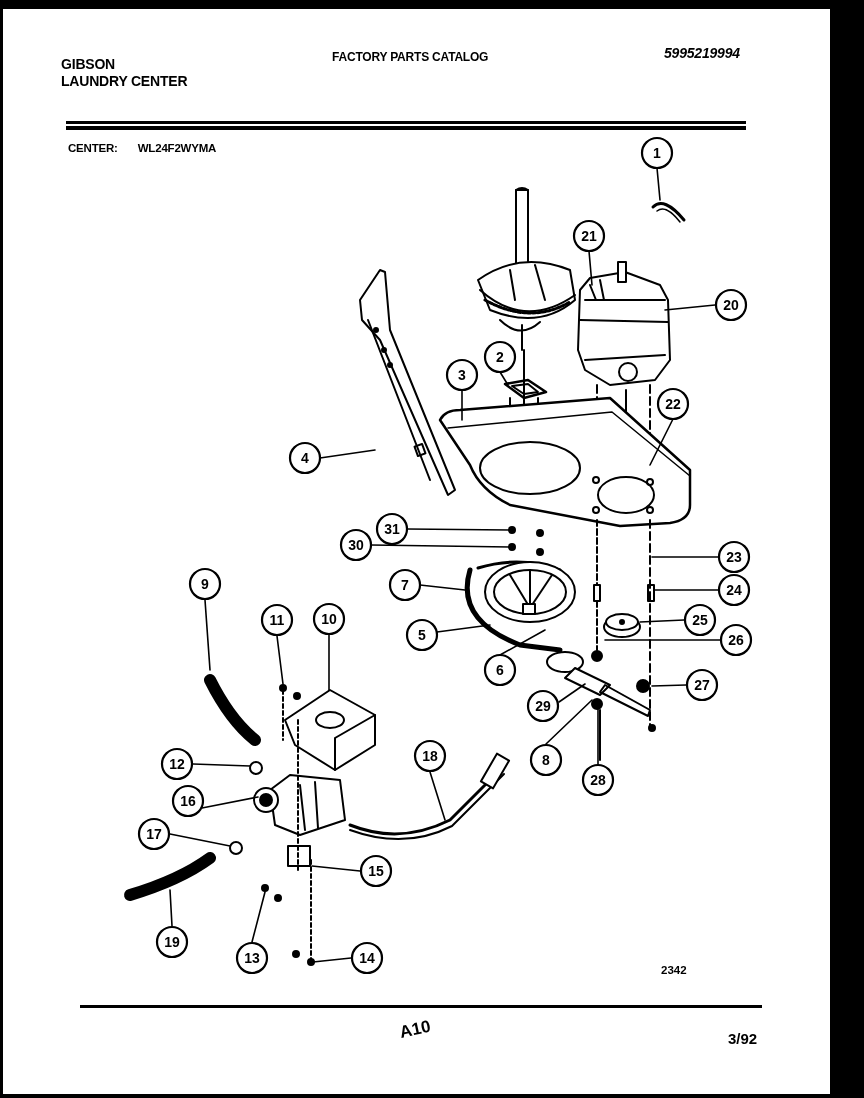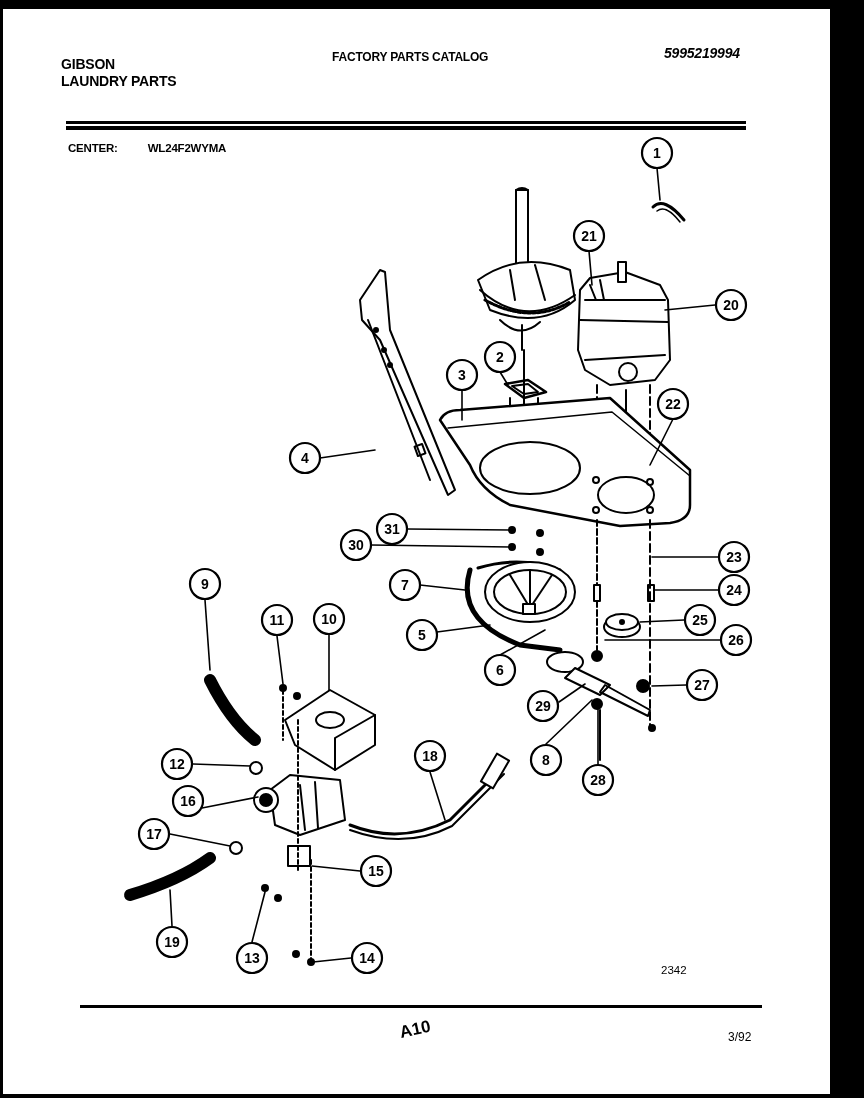--- a/index.html
+++ b/index.html
@@ -7,39 +7,39 @@
   .frame-top{position:absolute;left:0;top:0;width:864px;height:9px;background:#000;}
   .frame-right{position:absolute;right:0;top:0;width:34px;height:1098px;background:#000;}
   .frame-bottom{position:absolute;left:0;bottom:0;width:864px;height:4px;background:#000;}
   .frame-left{position:absolute;left:0;top:0;width:3px;height:1098px;background:#000;}
   .hdr{position:absolute;font-weight:bold;font-size:14px;letter-spacing:-0.2px;line-height:17px;}
   #brand{left:61px;top:56px;}
   #title{left:332px;top:49px;font-size:12px;}
   #catno{left:664px;top:45px;font-style:italic;}
   .rule{position:absolute;background:#000;}
   #model{left:68px;top:140px;font-size:11.5px;}
-  #model .m-val{margin-left:30px;text-align:right;}
-  #fig{position:absolute;left:661px;top:964px;font-size:11.5px;font-weight:normal;}
+  #model .m-val{margin-left:20px;text-align:right;}
+  #fig{position:absolute;left:661px;top:964px;font-size:11.5px;font-weight:bold;}
   #page{position:absolute;left:400px;top:1023px;font-size:17px;font-weight:bold;transform:rotate(-12deg);transform-origin:left center;}
-  #date{position:absolute;left:728px;top:1030px;font-size:12px;font-weight:normal;}
+  #date{position:absolute;left:728px;top:1030px;font-size:15px;font-weight:bold;}
   svg#diagram{position:absolute;left:0;top:0;}
   .callout circle{fill:#fff;stroke:#000;stroke-width:2.2;}
   .callout text{font-family:"Liberation Sans",sans-serif;font-weight:bold;font-size:14px;text-anchor:middle;dominant-baseline:central;}
 </style>
 </head>
 <body>
 
 <div class="frame-top"></div>
 <div class="frame-right"></div>
 <div class="frame-left"></div>
 <div class="frame-bottom"></div>
 
 <div id="brand" class="hdr">
   <div>GIBSON</div>
-  <div>LAUNDRY PARTS</div>
+  <div>LAUNDRY CENTER</div>
 </div>
 <div id="title" class="hdr">FACTORY PARTS CATALOG</div>
 <div id="catno" class="hdr">5995219994</div>
 
 <div class="rule" style="left:66px;top:121px;width:680px;height:3px;"></div>
 <div class="rule" style="left:66px;top:126px;width:680px;height:4px;"></div>
 
 <div id="model" class="hdr">
   <span>CENTER:</span><span class="m-val">WL24F2WYMA</span>
 </div>

